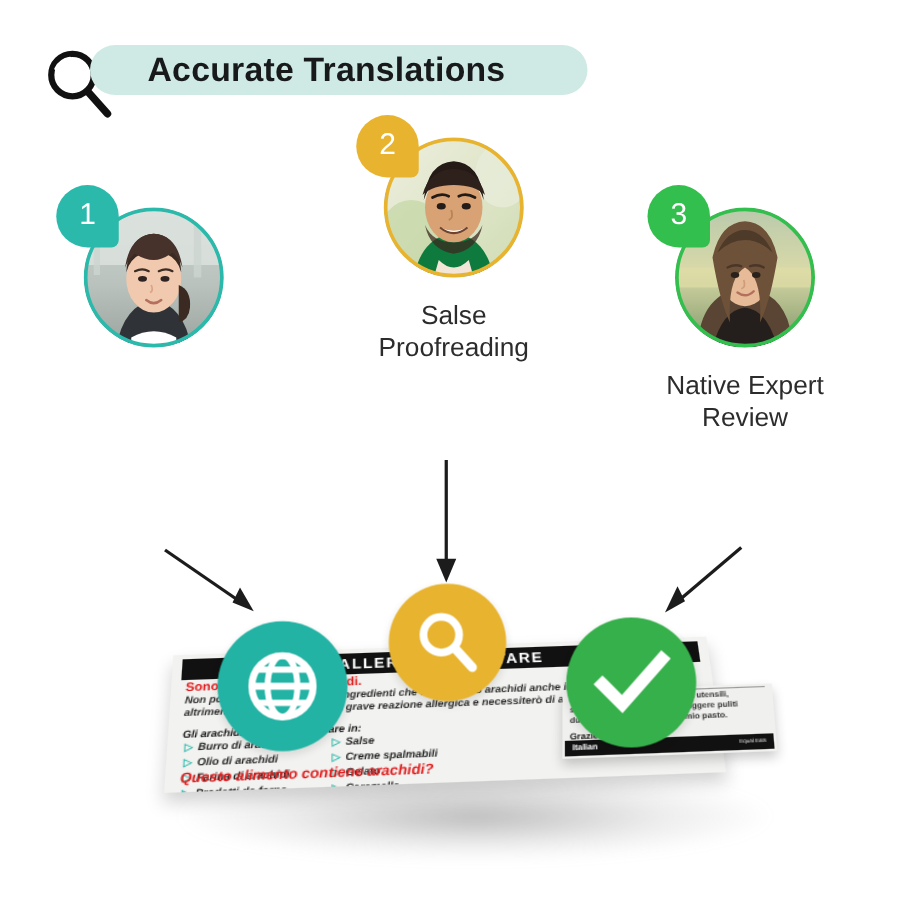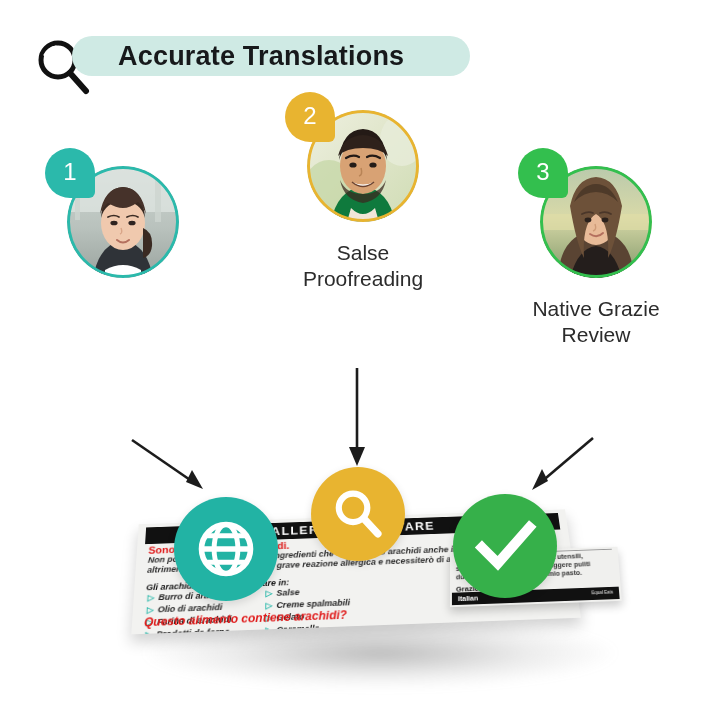--- a/index.html
+++ b/index.html
@@ -287,21 +287,21 @@
               <path d="M55 58 q2 6 -2 7" stroke="#cf9c78" stroke-width="1.4" fill="none"></path>
             </g>
           </svg>
         </div>
         <div class="ring" style="border-color:#33bf4e"></div>
       </div>
       <div class="badge" style="background:#33bf4e">
         <span>3</span>
       </div>
     </div>
-    <div class="caption">Native Grazie
+    <div class="caption">Native Expert
 Review</div>
   </div>
 
   <svg class="arrows" viewBox="0 0 720 720">
     <g stroke="#1c1c1c" stroke-width="2.6" fill="none">
       <line x1="132" y1="440" x2="196" y2="484"></line>
       <polygon points="203,489 186,482 192,470" fill="#1c1c1c" stroke="none"></polygon>
 
       <line x1="357" y1="368" x2="357" y2="456"></line>
       <polygon points="357,466 349,447 365,447" fill="#1c1c1c" stroke="none"></polygon>

